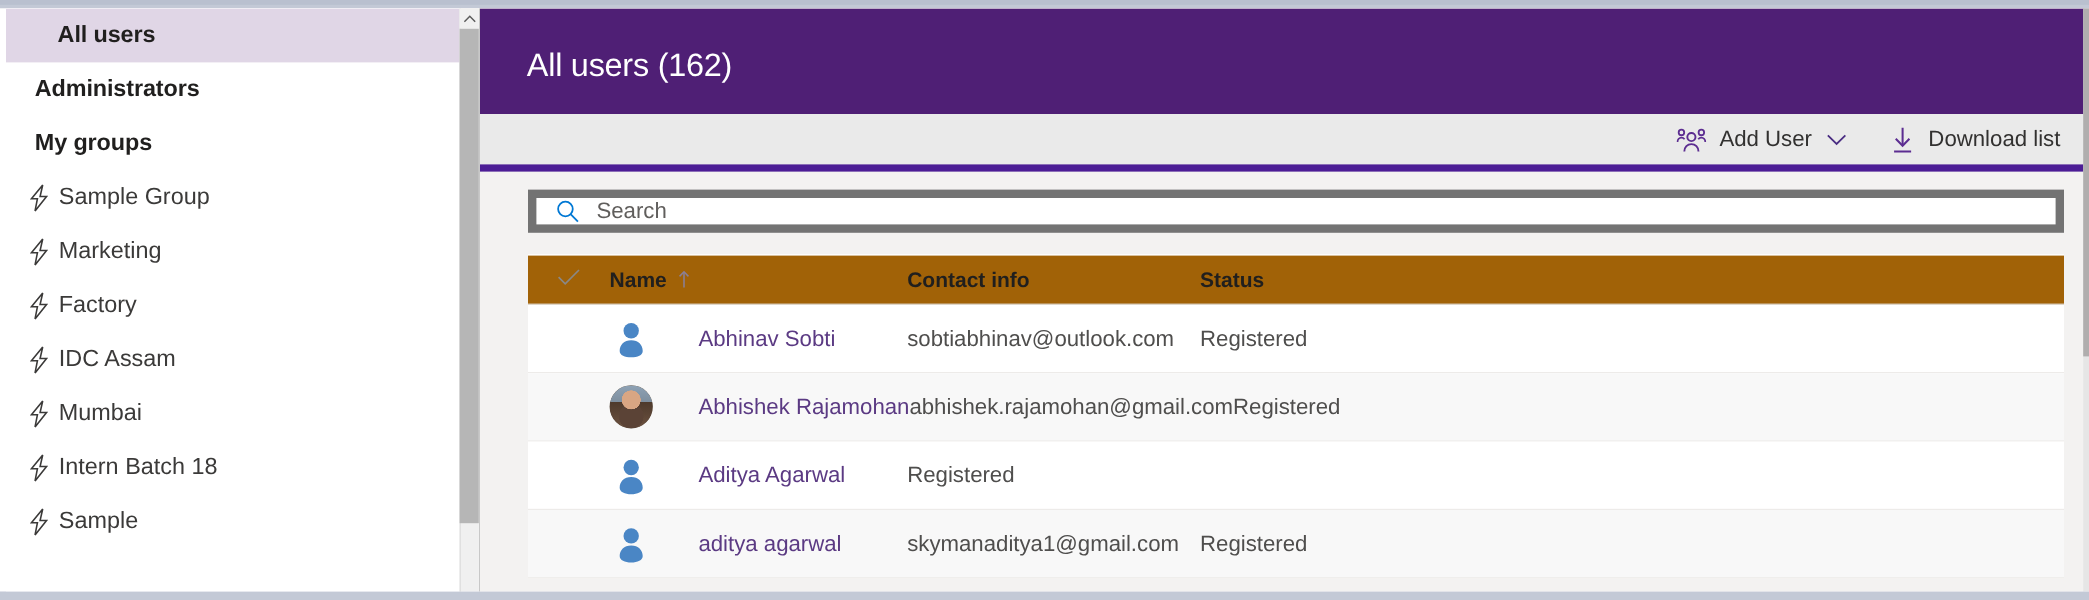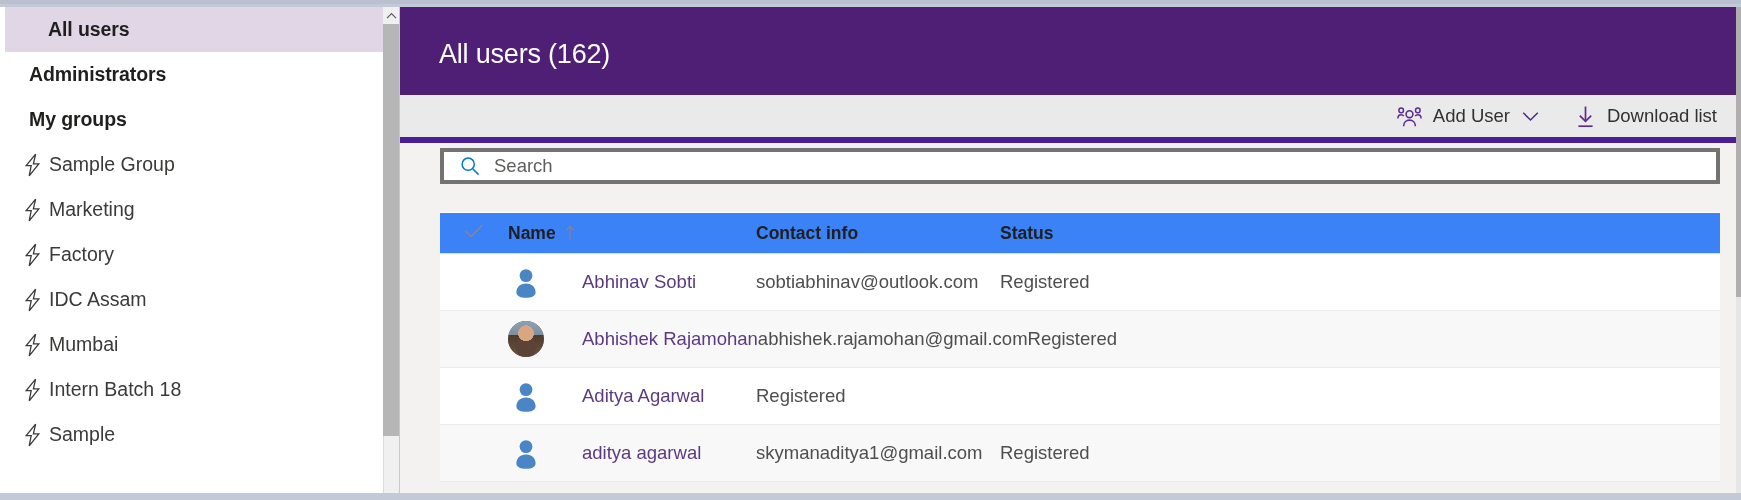--- a/index.html
+++ b/index.html
@@ -173,24 +173,24 @@
   
   .content {
     position: absolute;
     top: 137px; left: 0;
     width: 1337px; height: 349px;
     background: #f3f2f1;
   }
 
   .search-wrap {
     position: absolute;
-    top: 4px; left: 40px;
+    top: 14px; left: 40px;
     width: 1280px; height: 36px;
     background: #ffffff;
-    border: 4px solid #737373;
+    border: 7px solid #737373;
     display: flex;
     align-items: center;
     padding-left: 16px;
     cursor: text;
   }
   .search-icon { color: #0078d4; display:inline-flex; align-items:center; margin-right: 14px; }
   .search-input {
     border: none; outline: none;
     font-family: "Liberation Sans", sans-serif;
     font-size: 18.5px;
@@ -211,21 +211,21 @@
   .trow {
     display: flex;
     align-items: center;
     height: 57px;
     border-bottom: 1px solid #edebe9;
     background: #ffffff;
   }
   .trow.alt { background: #f8f8f8; }
   .thead {
     height: 41px;
-    background: #3b82f6;
+    background: #a16207;
     border-bottom: 1px solid #e1dfdd;
   }
   .c-check {
     flex: 0 0 68px;
     display: flex; align-items: center; justify-content: center;
     color: #8a8886;
   }
   .c-name { flex: 0 0 248px; padding-left: 0; display: flex; align-items: center; }
   .c-contact { flex: 0 0 244px; }
   .c-status { flex: 1 1 auto; }

